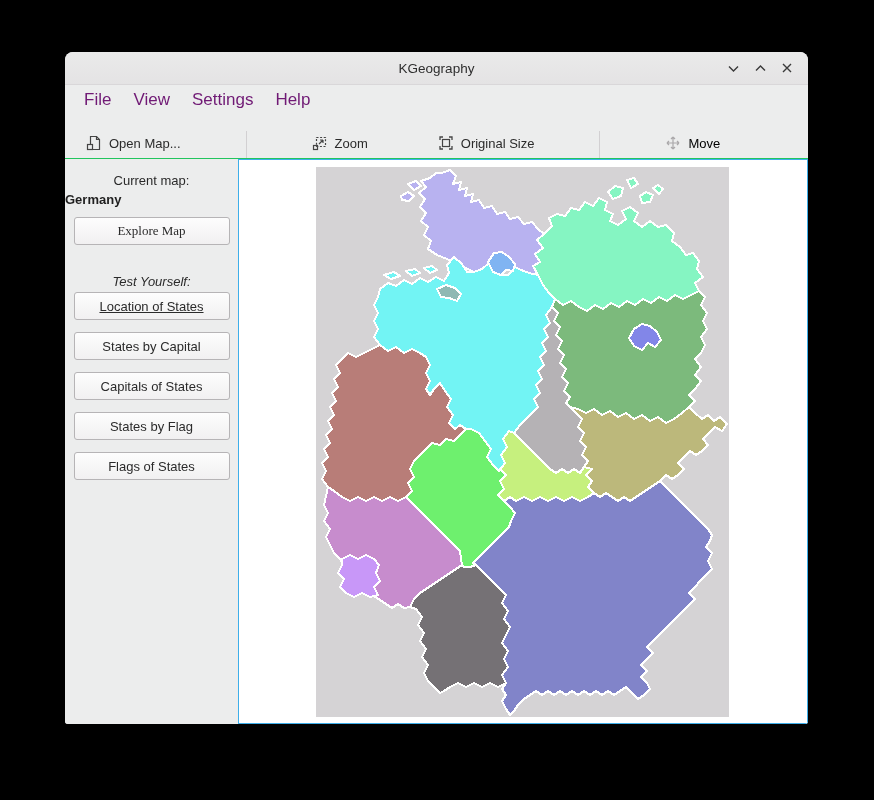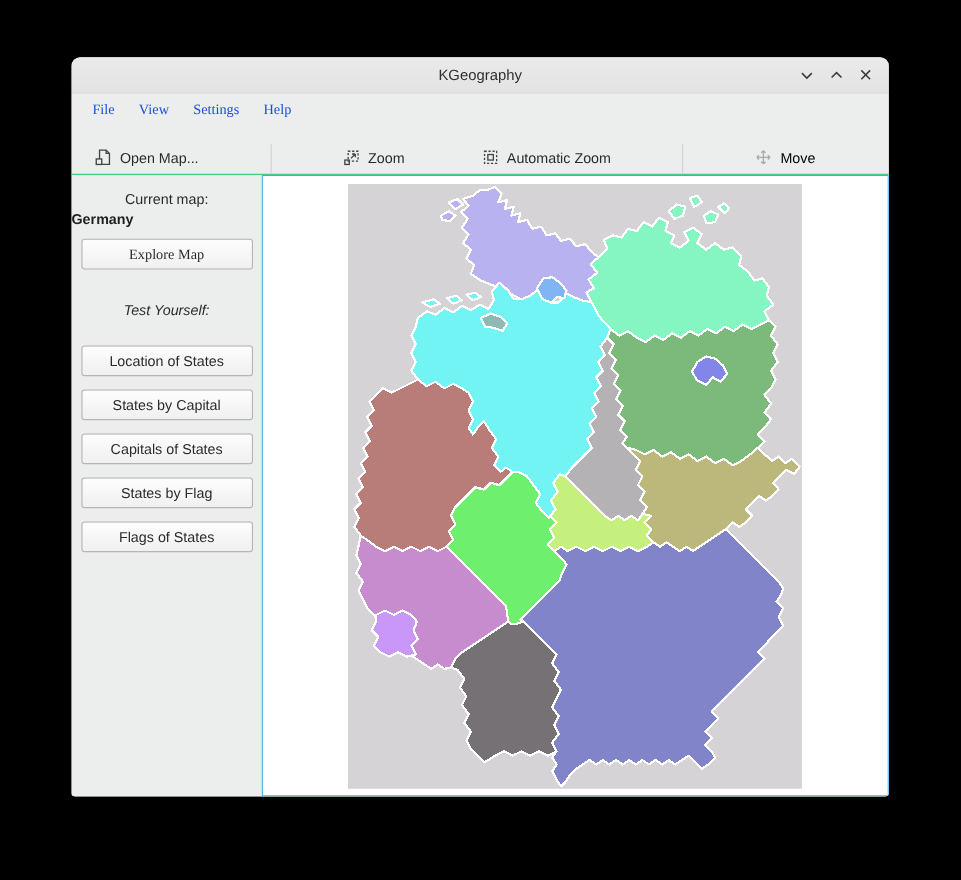--- a/index.html
+++ b/index.html
@@ -10,21 +10,21 @@
           display:flex;flex-direction:column;}
   
   .titlebar{height:32px;flex:0 0 32px;background:linear-gradient(#eaeaea,#e4e3e4);
             border-bottom:1px solid #d9d7d9;display:flex;align-items:center;position:relative;}
   .title{position:absolute;left:0;right:0;text-align:center;font-size:13.5px;color:#2e2e2e;}
   .winbtns{position:absolute;right:12px;top:0;height:32px;display:flex;align-items:center;gap:9px;}
   .winbtn{width:18px;height:18px;display:flex;align-items:center;justify-content:center;cursor:pointer;}
   .winbtn svg{display:block;}
   
   .menubar{height:29px;flex:0 0 29px;display:flex;align-items:center;padding-left:8px;background:#eceded;}
-  .menuitem{font-size:13px;color:#1d4ed8;padding:4px 11px;border-radius:3px;font-family:Liberation Serif, serif;}
+  .menuitem{font-size:17px;color:#701a75;padding:4px 11px;border-radius:3px;}
   
   .toolbar{height:44px;flex:0 0 44px;display:flex;align-items:flex-end;padding-left:10px;
            background:#eceded;border-bottom:1px solid #22c55e;gap:48px;}
   .tbtn{display:flex;align-items:center;gap:7px;font-size:13px;color:#2b2b2b;padding:7px 11px;border-radius:3px;}
   .tbtn svg{display:block;}
   .tbtn.disabled{color:#000000;}
   .tsep{width:1px;height:27px;background:#d2d0d2;margin:0 6px;}
   
   .content{flex:1;display:flex;min-height:0;}
   .sidebar{width:173px;flex:0 0 173px;background:#eceded;padding-top:9px;}
@@ -86,41 +86,41 @@
     <div class="tbtn">
       <svg width="16" height="16" viewBox="0 0 16 16">
         <rect x="4.5" y="2.5" width="9" height="9" fill="none" stroke="#444" stroke-width="1.2" stroke-dasharray="2,1.6"></rect>
         <rect x="1.5" y="10.5" width="4" height="4" fill="none" stroke="#444" stroke-width="1.2"></rect>
         <path d="M7,9 L11,5 M11,5 h-3 M11,5 v3" fill="none" stroke="#444" stroke-width="1.2"></path>
       </svg>
       <span>Zoom</span>
     </div>
     <div class="tbtn">
       <svg width="16" height="16" viewBox="0 0 16 16">
-        <rect x="2.5" y="2.5" width="11" height="11" fill="none" stroke="#444" stroke-width="1.2" stroke-dasharray="2,1.6"></rect>
-        <rect x="5.5" y="5.5" width="5" height="5" fill="none" stroke="#444" stroke-width="1.2"></rect>
+        <path d="M2,5 v-3 h3 M11,2 h3 v3 M14,11 v3 h-3 M5,14 h-3 v-3" fill="none" stroke="#444" stroke-width="1.3"></path>
+        <rect x="4.5" y="4.5" width="7" height="7" fill="none" stroke="#444" stroke-width="1.2"></rect>
       </svg>
-      <span>Automatic Zoom</span>
+      <span>Original Size</span>
     </div>
     <div class="tsep"></div>
     <div class="tbtn disabled">
       <svg width="16" height="16" viewBox="0 0 16 16">
         <path d="M8,2 v12 M2,8 h12 M8,2 l-2,2 M8,2 l2,2 M8,14 l-2,-2 M8,14 l2,-2 M2,8 l2,-2 M2,8 l2,2 M14,8 l-2,-2 M14,8 l-2,2" fill="none" stroke="#aaa8aa" stroke-width="1.2"></path>
       </svg>
       <span>Move</span>
     </div>
   </div>
 
   <div class="content">
     <div class="sidebar">
       <div class="sb-label">Current map:</div>
       <div class="sb-value">Germany</div>
       <button class="btn btn-explore">Explore Map</button>
       <div class="sb-section">Test Yourself:</div>
-      <button class="btn btn-quiz" style="margin-top:25px;">Location of States</button>
+      <button class="btn btn-quiz" style="margin-top:3px;text-decoration:underline;">Location of States</button>
       <button class="btn btn-quiz">States by Capital</button>
       <button class="btn btn-quiz">Capitals of States</button>
       <button class="btn btn-quiz">States by Flag</button>
       <button class="btn btn-quiz">Flags of States</button>
     </div>
     <div class="mappanel">
       <div class="mapwrap">
         <svg id="mapsvg" width="413" height="550" viewBox="0 0 413 550" shape-rendering="crispEdges">
             <rect x="0" y="0" width="413" height="550" fill="#d5d3d5"></rect>
             <path d="M126,6 L134,3 L140,9 L137,17 L145,15 L143,23 L151,21 L149,29 L157,27 L155,35 L163,33 L168,41 L176,39 L181,47 L189,45 L194,52 L202,50 L208,57 L216,55 L222,62 L228,67 L221,73 L227,81 L219,87 L224,95 L217,99 L222,108 L213,106 L205,103 L199,100 L195,93 L188,88 L180,87 L173,96 L166,102 L158,105 L150,101 L141,96 L131,92 L121,88 L112,82 L115,74 L108,68 L112,60 L105,54 L110,46 L104,40 L109,32 L103,26 L110,20 L105,14 L114,11 L120,6 Z M92,17 L100,14 L105,19 L98,23 Z M85,29 L92,25 L98,29 L93,34 L86,33 Z" fill="#b8b2f0" stroke="#ffffff" stroke-width="2" stroke-linejoin="round"></path>

